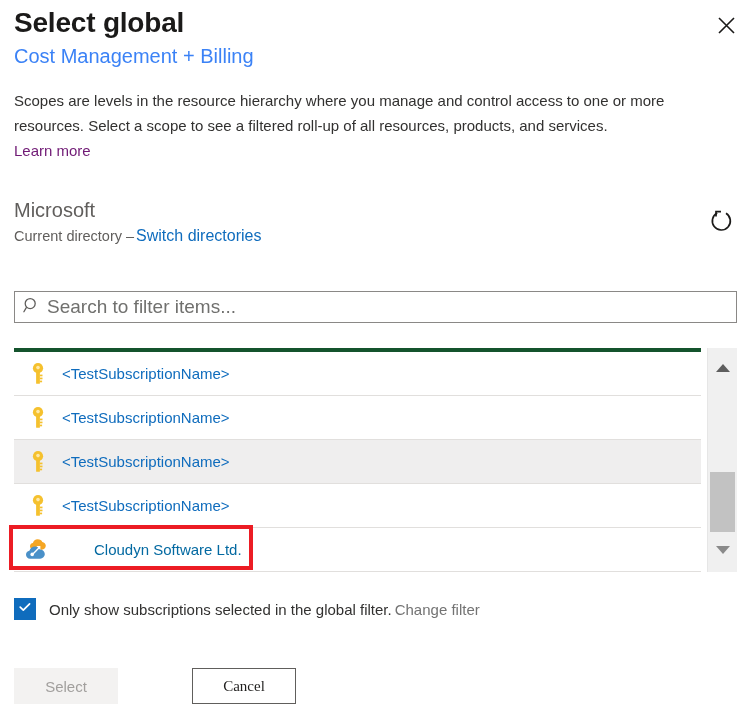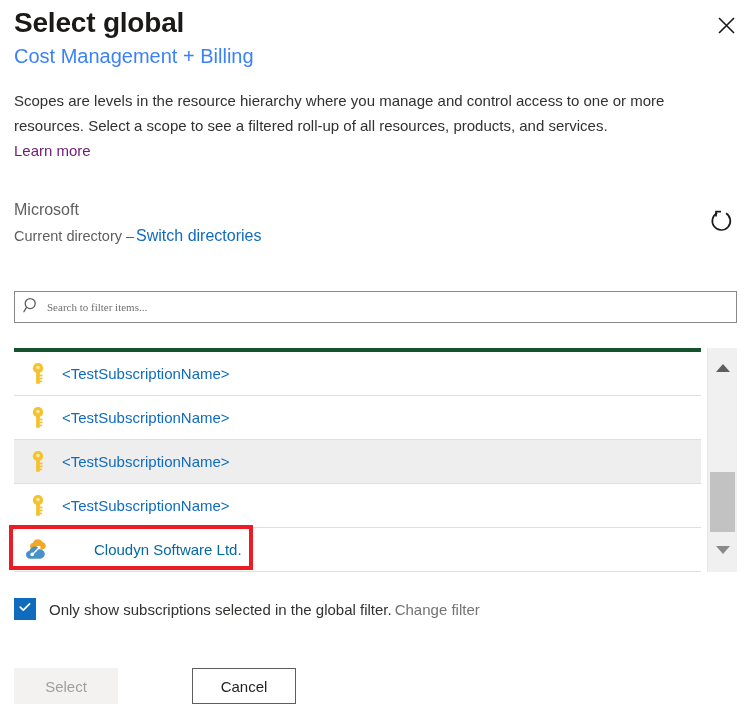--- a/index.html
+++ b/index.html
@@ -76,21 +76,21 @@
     cursor: pointer;
   }
 
   
   .directory {
     position: absolute;
     left: 14px;
     top: 198px;
   }
   .dir-name {
-    font-size: 16px;
+    font-size: 20px;
     color: #605e5c;
     line-height: 24px;
   }
   .dir-sub {
     margin-top: 4px;
     font-size: 14.5px;
     color: #605e5c;
     line-height: 20px;
     white-space: nowrap;
   }
@@ -126,22 +126,22 @@
     background: #ffffff;
     display: flex;
     align-items: center;
     padding: 0 8px;
   }
   .search-icon { flex: 0 0 auto; margin-right: 7px; display: block; }
   .search-input {
     flex: 1 1 auto;
     border: none;
     outline: none;
-    font-family: Liberation Serif, serif;
-    font-size: 11px;
+    font-family: Liberation Sans, sans-serif;
+    font-size: 19px;
     color: #6d28d9;
     background: transparent;
     padding: 0;
   }
   .search-input::placeholder { color: #70706e; opacity: 1; }
 
   
   .list-wrap {
     position: absolute;
     left: 14px;
@@ -290,20 +290,21 @@
     background: #f3f2f1;
     border: none;
     color: #a19f9d;
     cursor: default;
   }
   .btn-secondary {
     background: #ffffff;
     border: 1px solid #605e5c;
     color: #201f1e;
     margin-left: 31px;
+    font-family: Liberation Serif, serif;
   }
 </style>
 </head>
 <body>
 
 <div class="panel">
 
   <div class="header">
     <div class="title">Select global</div>
     <div class="subtitle">Cost Management + Billing</div>

